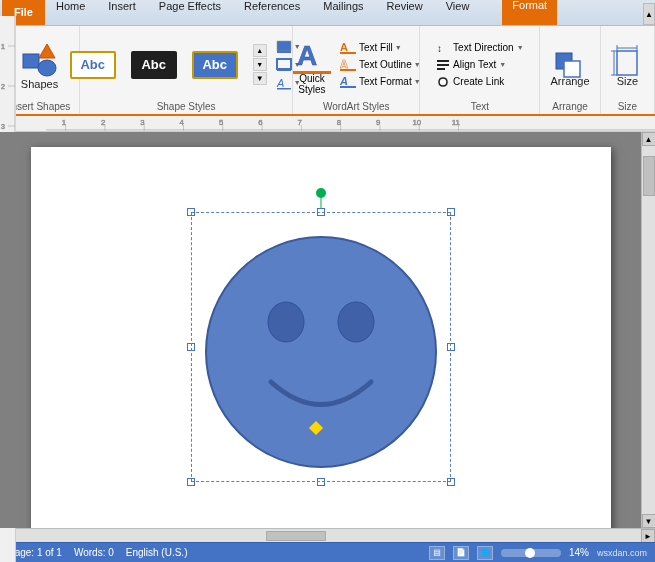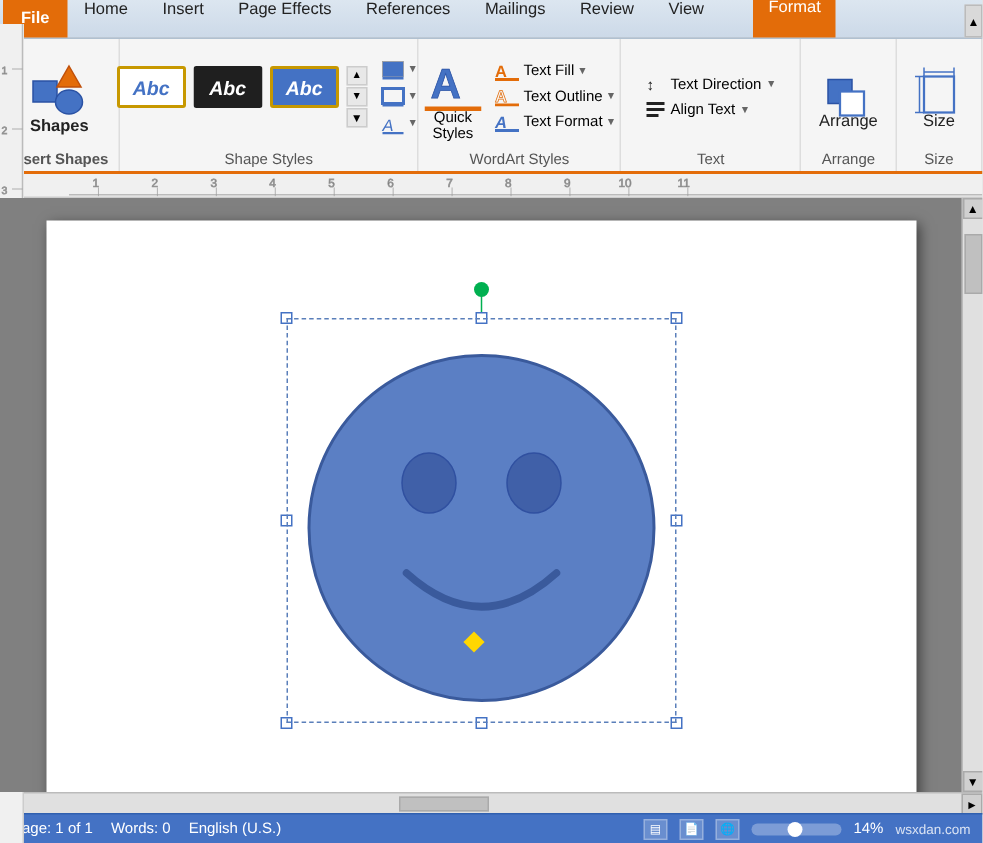--- a/index.html
+++ b/index.html
@@ -80,21 +80,20 @@
     .ribbon-group-content {
       display: flex;
       align-items: center;
       flex: 1;
       gap: 3px;
     }
 
     
     .insert-shapes-group {
       min-width: 80px;
-      font-weight: bold;
     }
 
     .shapes-big-btn {
       display: flex;
       flex-direction: column;
       align-items: center;
       cursor: pointer;
       padding: 2px 6px;
     }
 
@@ -105,23 +104,22 @@
     }
 
     .shapes-label {
       font-size: 11px;
       color: #222;
       white-space: nowrap;
     }
 
     .shape-style-row {
       display: flex;
-      gap: 5px;
-      align-items: flex-start;
-      font-style: italic;
+      gap: 15px;
+      align-items: center;
     }
 
     .shape-style-btn {
       width: 46px;
       height: 28px;
       border: 2px solid transparent;
       border-radius: 2px;
       display: flex;
       align-items: center;
       justify-content: center;
@@ -548,20 +546,28 @@
             <span class="dropdown-arrow">▼</span>
           </div>
           <div class="text-control-row">
             <svg width="14" height="14" viewBox="0 0 14 14">
                 <rect x="1" y="2" width="12" height="2" fill="#222"></rect>
                 <rect x="1" y="6" width="12" height="2" fill="#222"></rect>
                 <rect x="1" y="10" width="8" height="2" fill="#222"></rect>
               </svg>
             <span style="font-size:10px;">Align Text</span>
             <span class="dropdown-arrow">▼</span>
+          </div>
+          <div class="text-control-row">
+            <svg width="14" height="14" viewBox="0 0 14 14">
+                <path d="M3,7 Q3,3 7,3 Q11,3 11,7" fill="none" stroke="#222" stroke-width="1.5"></path>
+                <path d="M3,7 Q3,11 7,11 Q11,11 11,7" fill="none" stroke="#222" stroke-width="1.5"></path>
+                <rect x="4" y="6" width="6" height="2" fill="white"></rect>
+              </svg>
+            <span style="font-size:10px;">Create Link</span>
           </div>
         </div>
       </div>
       <div class="ribbon-group-label">Text</div>
     </div>
 
     <div class="ribbon-group" style="min-width:52px;">
       <div class="ribbon-group-content">
         <div class="big-btn">
           <div class="big-btn-icon">

